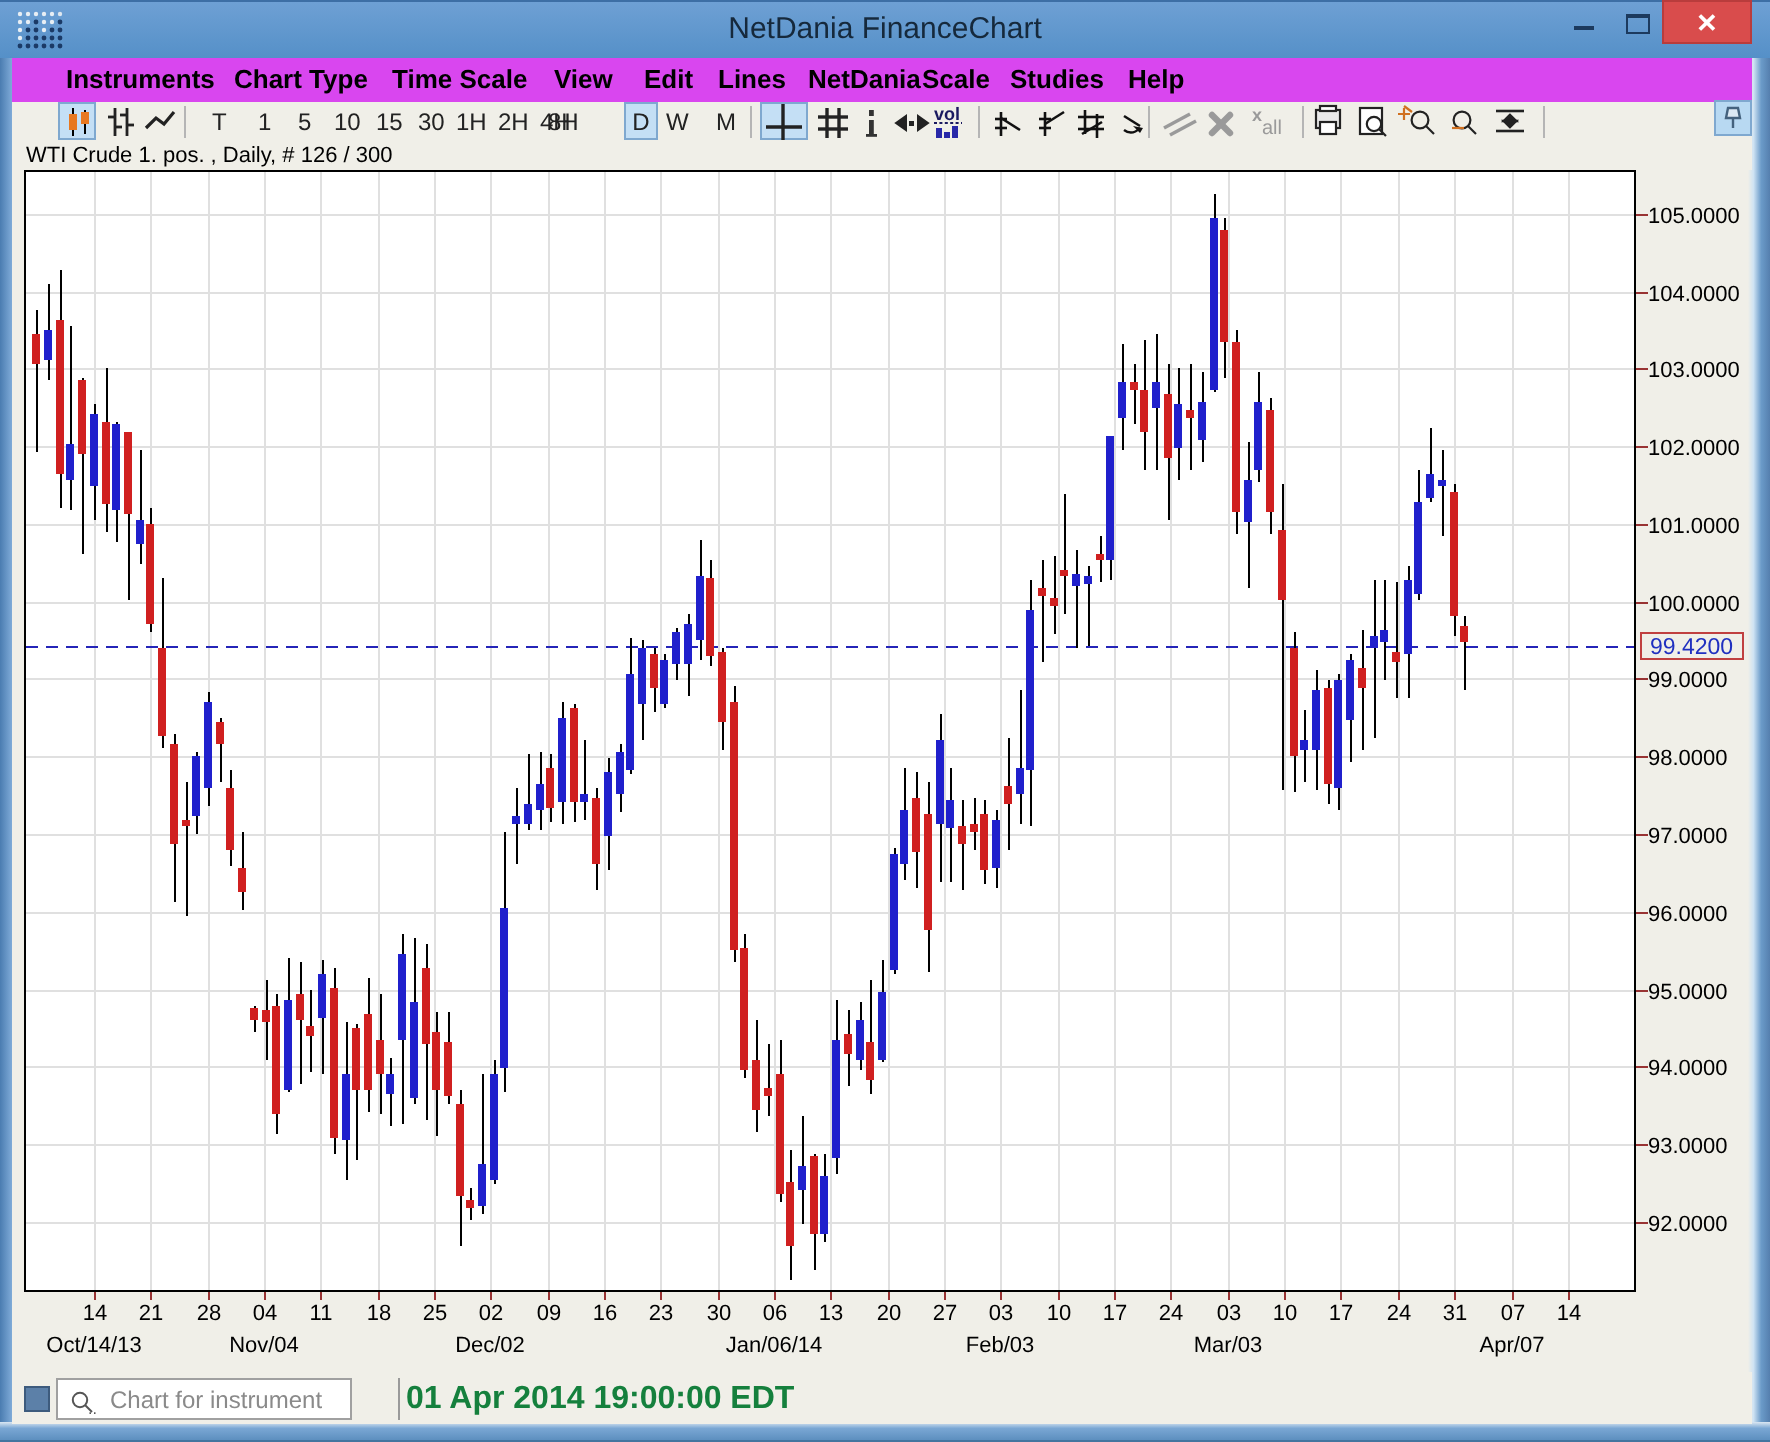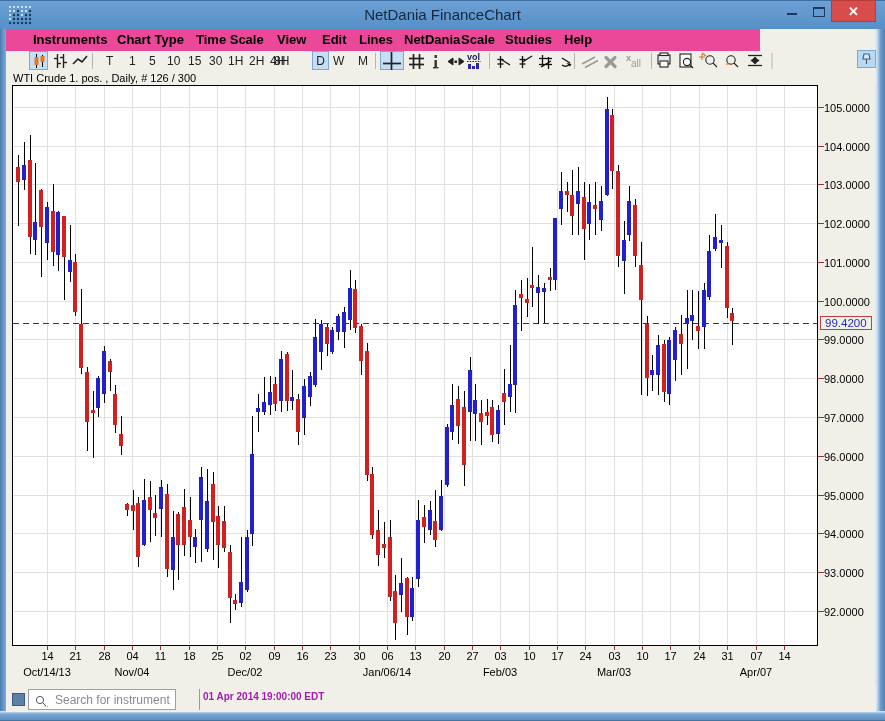--- a/index.html
+++ b/index.html
@@ -17,21 +17,21 @@
   background:linear-gradient(#dbe7f2,#7aa7d4 35%,#5d8fbf); border-bottom:1px solid #44759f;}
 #title { left:0; top:6px; width:885px; text-align:center; font-size:15px;
   color:#16293c; }
 #closebtn { left:831px; top:0px; width:45px; height:22px; background:#d94c4c;
   border:1px solid #b93c3c; color:#fff; text-align:center; font-size:13px;
   line-height:21px; font-weight:bold;}
 #maxbtn { left:813px; top:7px; width:12px; height:10px;
   border:1px solid #1c3a5e; border-top:2px solid #1c3a5e; }
 #minbtn { left:787px; top:13px; width:10px; height:2px; background:#1c3a5e; }
 
-#menubar { left:6px; top:29px; width:754px; height:22px; background:#ec4899;
+#menubar { left:6px; top:29px; width:870px; height:22px; background:#d946ef;
   font-size:13px; font-weight:bold; color:#000; }
 #menubar span { position:absolute; top:3px; }
 
 #toolbar { left:6px; top:51px; width:870px; height:21px; background:#f0efe8; }
 .tbtn { position:absolute; border:1px solid #7fa8cf; background:#c4dff5; }
 .tsep { position:absolute; top:2px; width:1px; height:16px; background:#b5b5b5; }
 .ttxt { position:absolute; font-size:12px; color:#222; top:3px; text-align:center; }
 
 #lblrow { left:6px; top:72px; width:870px; height:13px; background:#f0efe8;
   font-size:11px; color:#000; }
@@ -39,21 +39,21 @@
 #chart { left:0; top:72px; }
 
 #botbar { left:6px; top:686px; width:870px; height:26px; background:#f0efe8; }
 #sqicon { position:absolute; left:6px; top:7px; width:13px; height:13px;
   background:#5c80a8; border:1px solid #3d5b7d; }
 #searchbox { position:absolute; left:22px; top:3px; width:148px; height:21px;
   background:#fff; border:1px solid #a0a0a0; font-size:12px; color:#8a8a8a; }
 #searchbox .mag { position:absolute; left:5px; top:4px; }
 #searchbox .stx { position:absolute; left:26px; top:3px; }
 #botsep { position:absolute; left:193px; top:3px; width:1px; height:21px; background:#9a9a9a; }
-#dtxt { position:absolute; left:197px; top:5px; font-size:10px; font-weight:bold; color:#a21caf; }
+#dtxt { position:absolute; left:197px; top:5px; font-size:16px; font-weight:bold; color:#15803d; }
 </style>
 </head>
 <body>
 <div id="titlebar" class="abs"></div>
 <div id="lborder" class="abs"></div>
 <div id="rborder" class="abs"></div>
 <div id="bborder" class="abs"></div>
 <div id="title" class="abs">NetDania FinanceChart</div>
 
 <svg class="abs" style="left:7px;top:4px" width="26" height="22">
@@ -620,17 +620,17 @@
   <text x="825" y="327" font-size="11.5" fill="#2030c0">99.4200</text>
 </svg>
 <div id="botbar" class="abs">
   <div id="sqicon"></div>
   <div id="searchbox">
     <svg class="mag" width="16" height="14">
       <circle cx="6" cy="6" r="3.6" stroke="#555" fill="none"></circle>
       <line x1="8.5" y1="8.5" x2="12" y2="12" stroke="#555"></line>
       <text x="10" y="13" font-size="8" fill="#555">..</text>
     </svg>
-    <span class="stx">Search for instrument</span>
+    <span class="stx">Chart for instrument</span>
   </div>
   <div id="botsep"></div>
   <span id="dtxt">01 Apr 2014 19:00:00 EDT</span>
 </div>
 
 </body></html>

